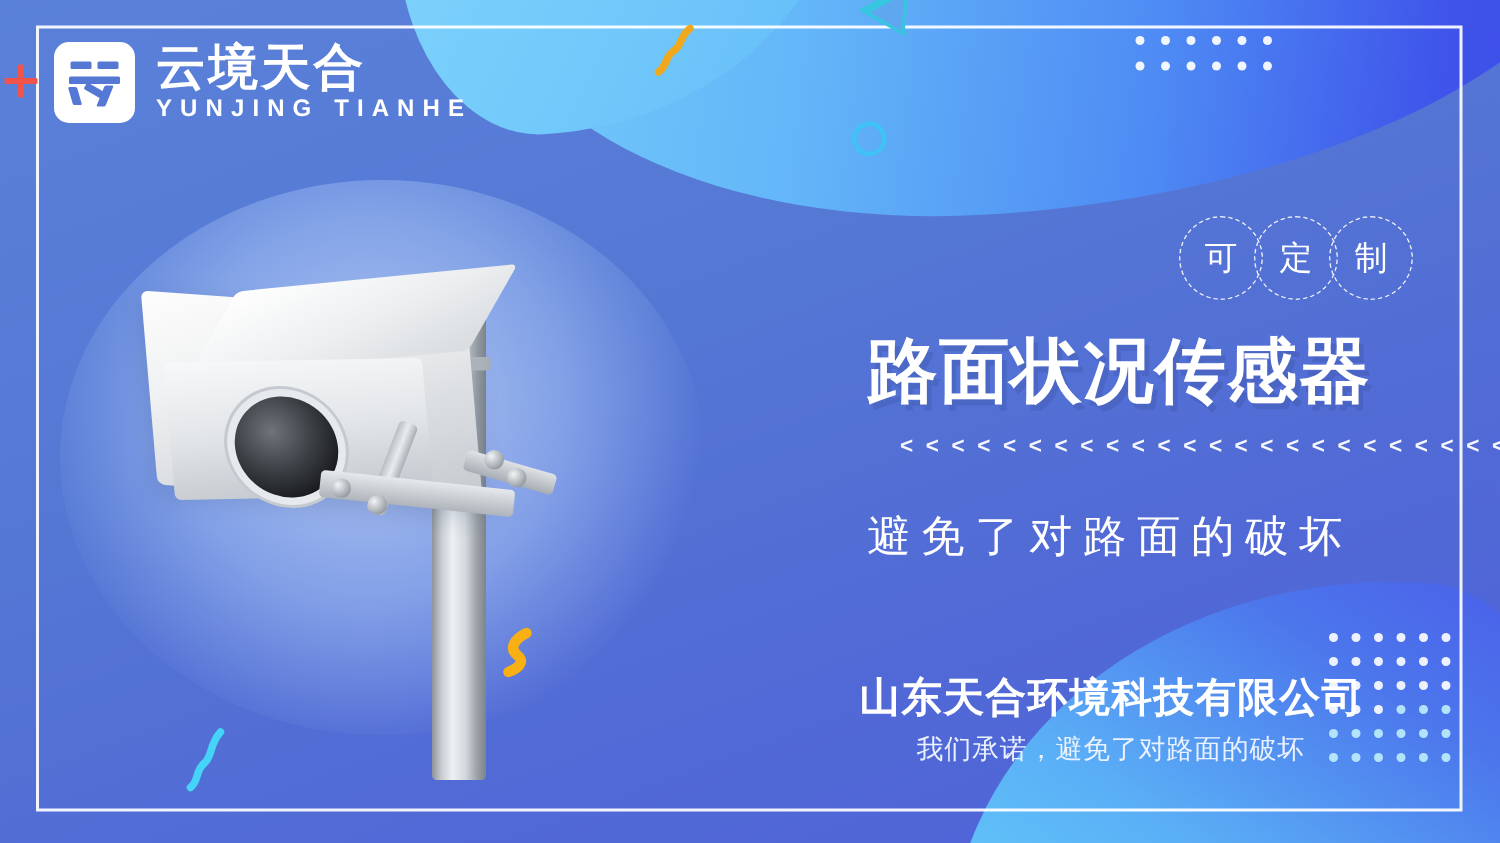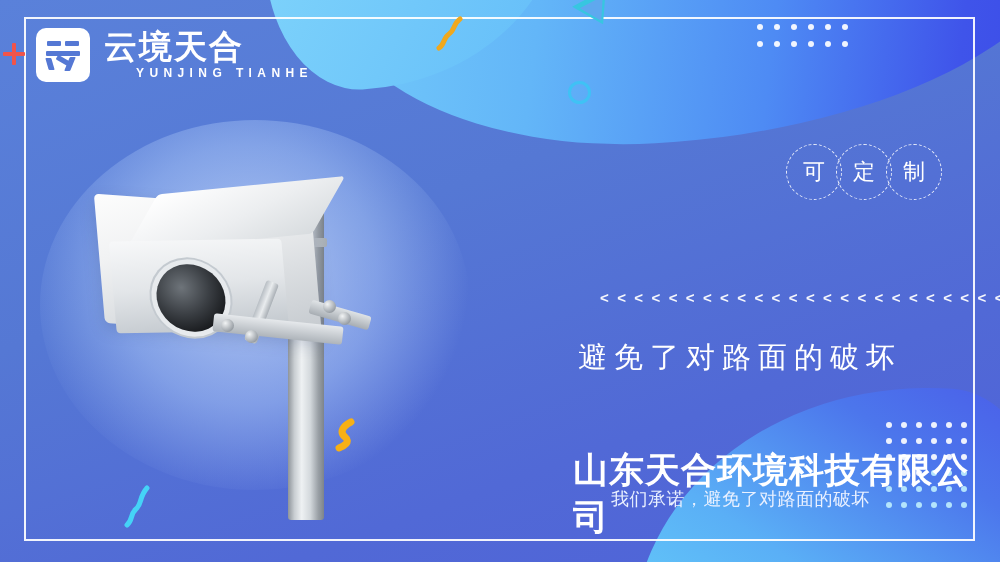--- a/index.html
+++ b/index.html
@@ -184,42 +184,42 @@
     color: #ffffff; font-size: 15px; font-weight: bold;
     letter-spacing: 8.4px; white-space: nowrap;
     opacity: .95;
   }
   .subtitle {
     position: absolute; left: 578px; top: 338px;
     color: #ffffff; font-size: 29px; letter-spacing: 7px;
   }
   .company {
     position: absolute; left: 573px; top: 447px;
-    color: #ffffff; font-size: 35px; font-weight: bold; letter-spacing: 1px;
+    color: #ffffff; font-size: 27px; font-weight: bold; letter-spacing: 1px;
   }
   .promise {
     position: absolute; left: 611px; top: 487px;
     color: #eaf1ff; font-size: 18px; letter-spacing: .5px;
   }
 
   
   .logo { position: absolute; left: 36px; top: 28px; display: flex; align-items: center; }
   .logo-mark {
     width: 54px; height: 54px; border-radius: 10px; background: #ffffff;
     position: relative; flex: none;
   }
   .logo-mark .g1 { position: absolute; left: 11px; top: 13px; width: 14px; height: 5px; background: #5578d4; border-radius: 1px; }
   .logo-mark .g2 { position: absolute; left: 29px; top: 13px; width: 14px; height: 5px; background: #5578d4; border-radius: 1px; }
   .logo-mark .g3 { position: absolute; left: 10px; top: 23px; width: 34px; height: 5px; background: #5578d4; border-radius: 1px; }
   .logo-mark .g4 { position: absolute; left: 11px; top: 30px; width: 6px; height: 12px; background: #5578d4; transform: skewX(16deg); border-radius: 1px; }
   .logo-mark .g5 { position: absolute; left: 20px; top: 30px; width: 14px; height: 5px; background: #5578d4; border-radius: 1px; transform: rotate(30deg); }
   .logo-mark .g6 { position: absolute; left: 31px; top: 29px; width: 6px; height: 14px; background: #5578d4; transform: skewX(-22deg); border-radius: 1px; }
   .logo-text { margin-left: 14px; }
   .logo-cn { color: #ffffff; font-size: 33px; font-weight: bold; letter-spacing: 2px; line-height: 1.02; }
-  .logo-en { color: #ffffff; font-size: 12px; font-weight: bold; letter-spacing: 5.4px; margin-top: 2px; margin-left: 32px; }
+  .logo-en { color: #ffffff; font-size: 16px; font-weight: bold; letter-spacing: 5.4px; margin-top: 2px; }
 </style>
 </head>
 <body>
 
 <div class="stage">
 
   <div class="wave-top"></div>
   <div class="wave-bottom"></div>
   <div class="glow"></div>
 
@@ -329,19 +329,20 @@
       <div class="logo-en">YUNJING TIANHE</div>
     </div>
   </div>
 
   <div class="badges">
     <div class="badge">可</div>
     <div class="badge">定</div>
     <div class="badge">制</div>
   </div>
 
+  <div class="title">路面状况传感器</div>
   <div class="chev-row">&lt;&lt;&lt;&lt;&lt;&lt;&lt;&lt;&lt;&lt;&lt;&lt;&lt;&lt;&lt;&lt;&lt;&lt;&lt;&lt;&lt;&lt;&lt;&lt;</div>
   <div class="subtitle">避免了对路面的破坏</div>
 
   <div class="company">山东天合环境科技有限公司</div>
   <div class="promise">我们承诺，避免了对路面的破坏</div>
 
 </div>
 
 </body></html>

